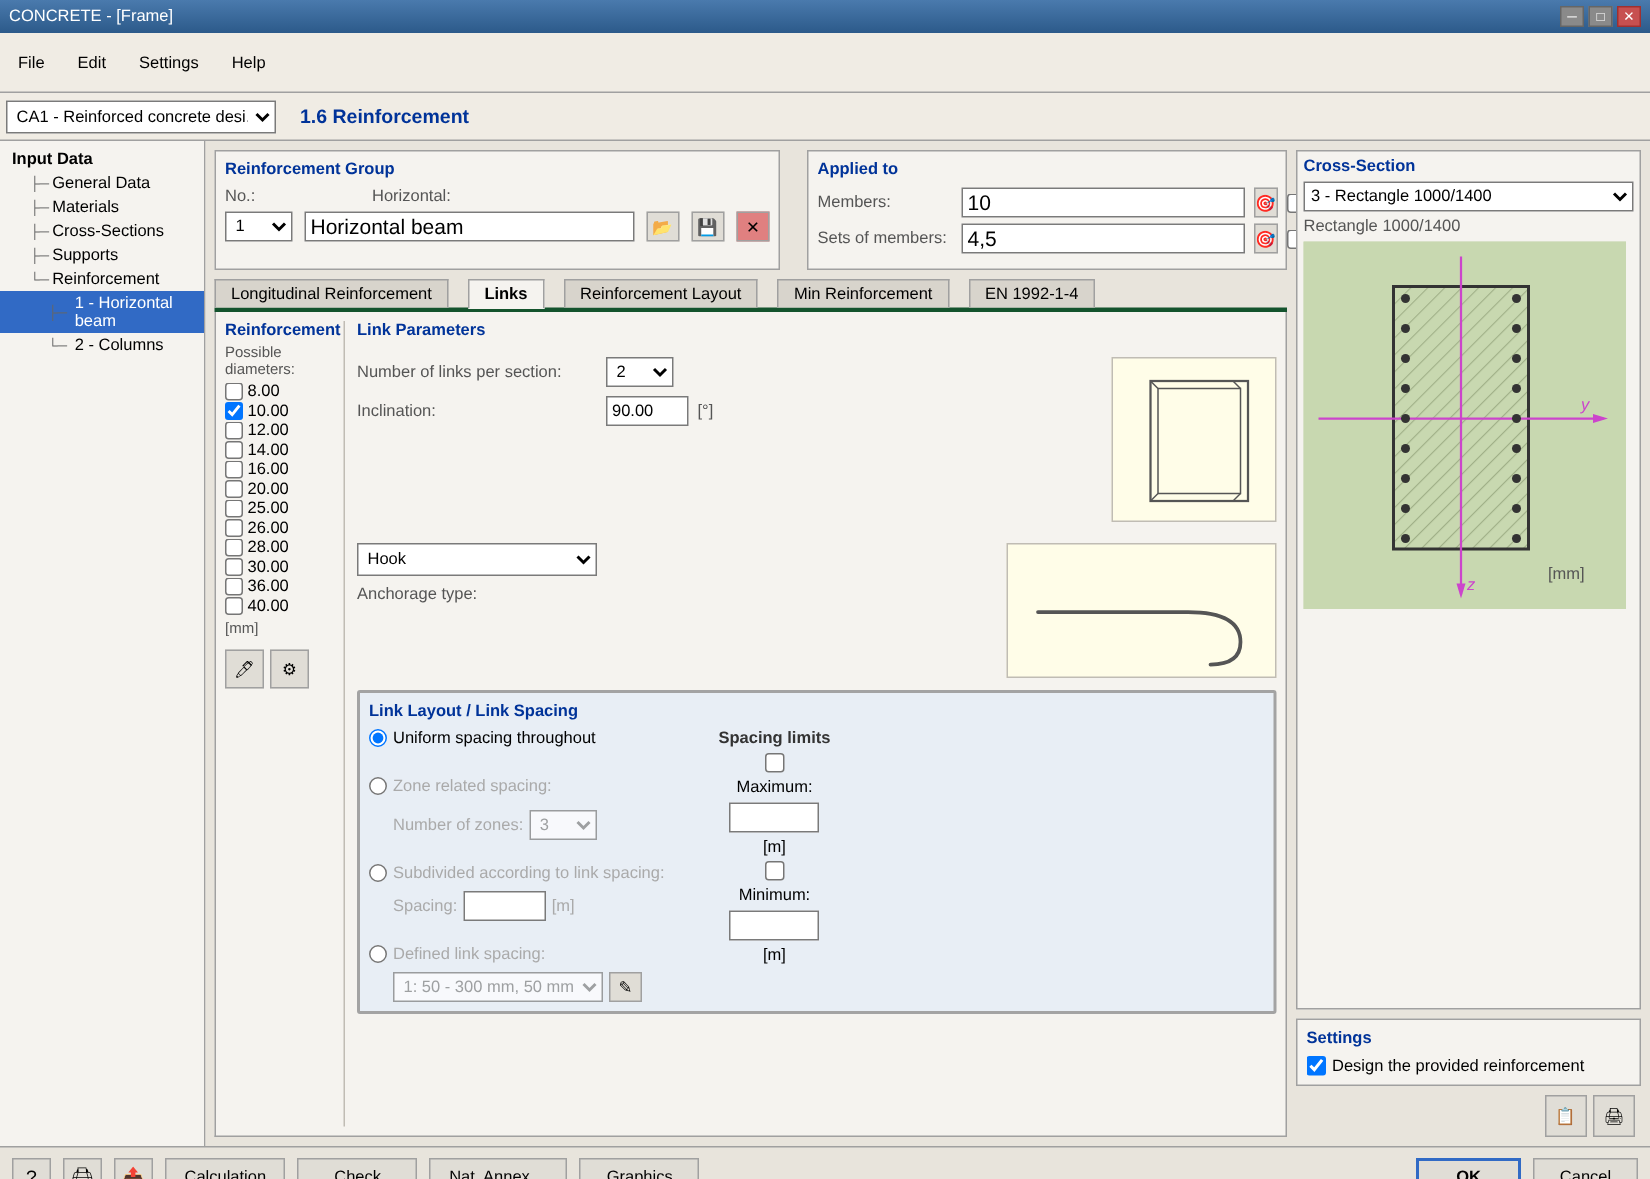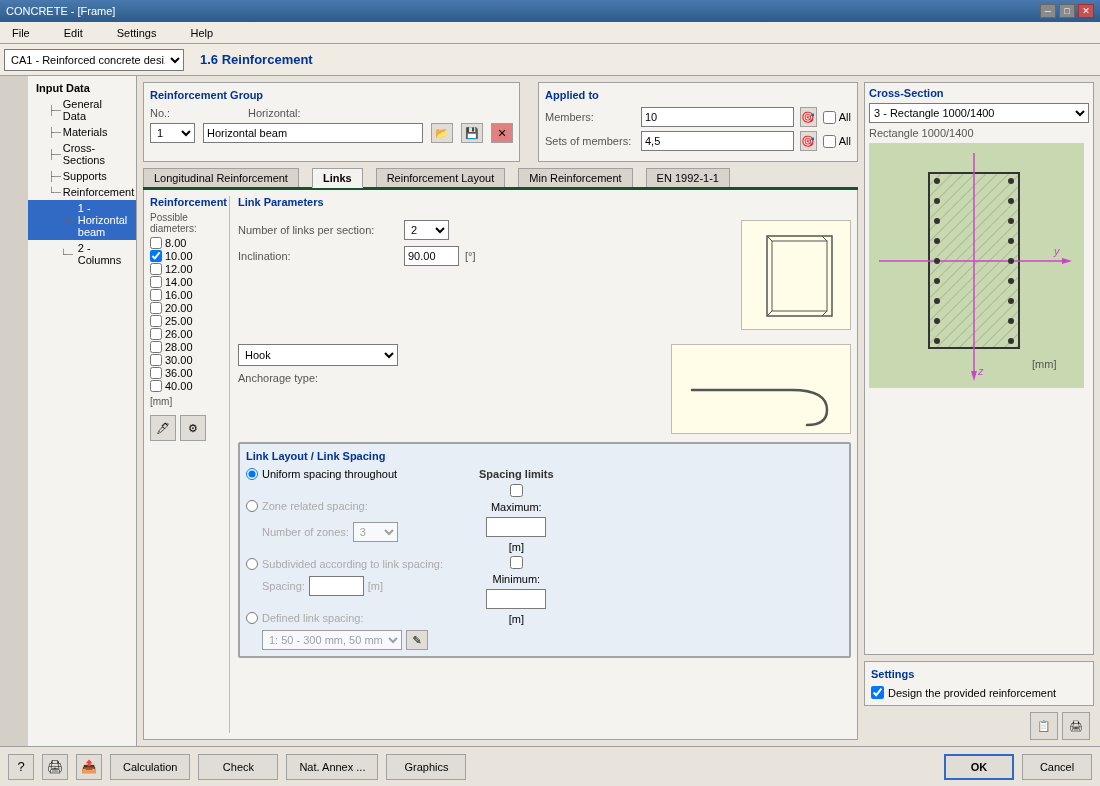--- a/index.html
+++ b/index.html
@@ -25,25 +25,25 @@
       font-size: 9px;
       cursor: pointer;
       display: flex; align-items: center; justify-content: center;
     }
     .title-btn.min { background: #8a8a8a; border-color: #666; }
     .title-btn.max { background: #8a8a8a; border-color: #666; }
 
     .menu-bar {
       background: #f0ece4;
       border-bottom: 1px solid #a0a0a0;
-      height: 22px;
+      height: 40px;
       display: flex;
       align-items: center;
       padding: 0 4px;
-      gap: 18px;
+      gap: 6px;
     }
     .menu-item {
       padding: 2px 8px;
       cursor: pointer;
       color: #000;
     }
 
     .toolbar {
       background: #f0ece4;
       border-bottom: 1px solid #a0a0a0;
@@ -64,21 +64,20 @@
     .toolbar-title {
       font-size: 13px;
       color: #003399;
       font-weight: bold;
       margin-left: 10px;
     }
 
     .main-container {
       display: flex;
       height: calc(786px - 22px - 22px - 32px - 40px);
-      padding-left: 28px;
     }
 
     
     .sidebar {
       width: 185px;
       background: #f5f3ef;
       border-right: 1px solid #a0a0a0;
       padding: 4px 0;
       overflow-y: auto;
     }
@@ -129,21 +128,21 @@
       align-items: center;
       gap: 8px;
       margin-bottom: 4px;
     }
     .field-label { color: #555; min-width: 70px; }
     .text-field {
       height: 20px;
       border: 1px solid #7a7a7a;
       background: white;
       padding: 0 3px;
-      font-size: 11px;
+      font-size: 14px;
     }
     select.small {
       height: 20px;
       border: 1px solid #7a7a7a;
       background: white;
       font-size: 11px;
       padding: 0 2px;
     }
     .icon-btn {
       width: 22px; height: 20px;
@@ -469,21 +468,21 @@
           </div>
         </div>
       </div>
 
       <div class="tabs-panel">
         <div class="tabs-row">
           <div class="tab">Longitudinal Reinforcement</div>
           <div class="tab active">Links</div>
           <div class="tab">Reinforcement Layout</div>
           <div class="tab">Min Reinforcement</div>
-          <div class="tab">EN 1992-1-1</div>
+          <div class="tab">EN 1992-1-4</div>
         </div>
 
         <div class="panel-content">
 
           <div class="reinf-col">
             <div class="reinf-title">Reinforcement</div>
             <div class="reinf-sub">Possible diameters:</div>
             <div id="diam-list">
                 <div class="diam-item">
                   <input type="checkbox" style="">

